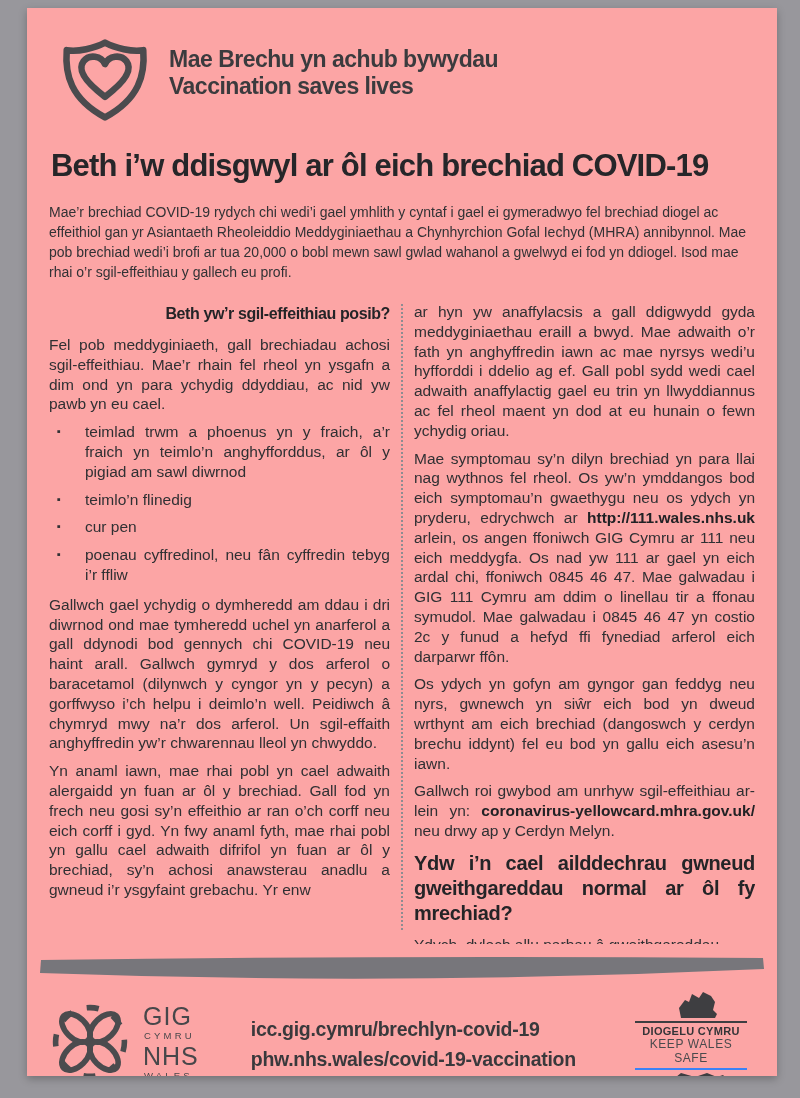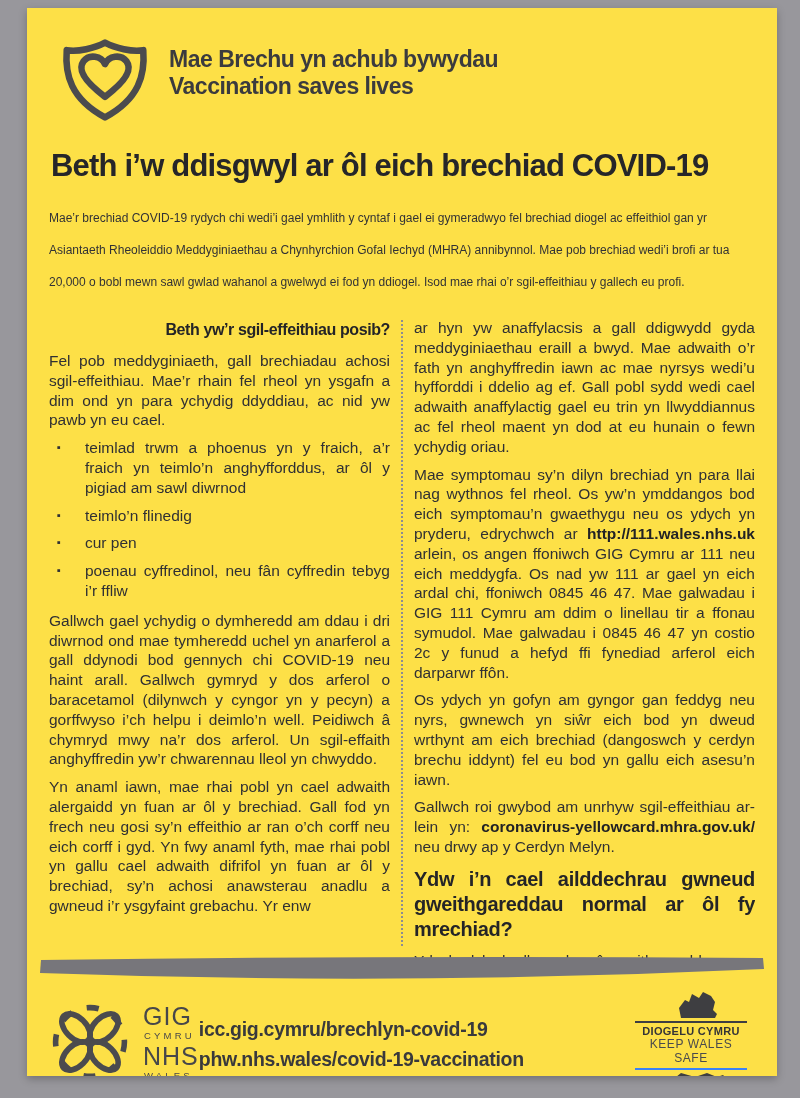--- a/index.html
+++ b/index.html
@@ -6,42 +6,42 @@
   html, body {
     width: 800px; height: 1098px;
     background: #98979c;
     font-family: "Liberation Sans", "DejaVu Sans", sans-serif;
     overflow: hidden;
   }
   .paper {
     position: absolute;
     left: 27px; top: 8px;
     width: 750px; height: 1068px;
-    background: #fde047;
+    background: #fca5a5;
     box-shadow: 0 3px 8px rgba(0,0,0,0.25);
     overflow: hidden;
   }
   .content { padding: 30px 22px 0 22px; }
 
   
   .logo-row { display: flex; align-items: flex-start; margin-left: 8px; }
   .shield { width: 96px; height: 84px; flex: 0 0 auto; }
   .taglines {
     margin-left: 16px; padding-top: 8px;
     font-weight: bold; font-size: 23px; line-height: 27px;
     color: #3b3b3e; letter-spacing: -0.5px;
   }
   h1.title {
     margin: 22px 0 0 2px;
     font-size: 31px; line-height: 36px;
     color: #262629; letter-spacing: -0.8px;
   }
   .intro {
     margin-top: 18px;
-    font-size: 12px; line-height: 32px;
+    font-size: 14px; line-height: 20px;
     color: #323235;
   }
 
   
   .columns {
     display: flex; margin-top: 20px;
     height: 642px; overflow: hidden;
   }
   .col { width: 347px; font-size: 15.5px; line-height: 19.8px; color: #303033; text-align: justify; }
   .col-divider {
@@ -75,21 +75,21 @@
   .footer {
     position: absolute; left: 16px; top: 982px; width: 706px;
     display: flex; align-items: center;
   }
   .nhs-logo { display: flex; align-items: center; margin-left: 4px; }
   .knot { width: 86px; height: 86px; }
   .nhs-text { margin-left: 10px; color: #47474a; line-height: 1; }
   .nhs-text .big { font-size: 25px; letter-spacing: 1px; font-weight: normal; }
   .nhs-text .small { font-size: 9.5px; letter-spacing: 3.2px; margin: 2px 0 3px 1px; }
   .urls {
-    flex: 1; 
+    flex: 1; margin-left: 52px;
     font-weight: bold; font-size: 19.5px; line-height: 30px;
     color: #39393c; letter-spacing: -0.3px;
   }
   .kws-logo { width: 112px; text-align: center; margin-right: 2px; }
   .kws-map { display: block; margin: 0 auto; }
   .kws-band {
     border-top: 2px solid #3e3e41; border-bottom: 2px solid #3b82f6;
     padding: 2px 0 3px 0; margin: 1px 0;
   }
   .kws-band .l1 { font-weight: bold; font-size: 11px; letter-spacing: 0.3px; color: #343437; }

